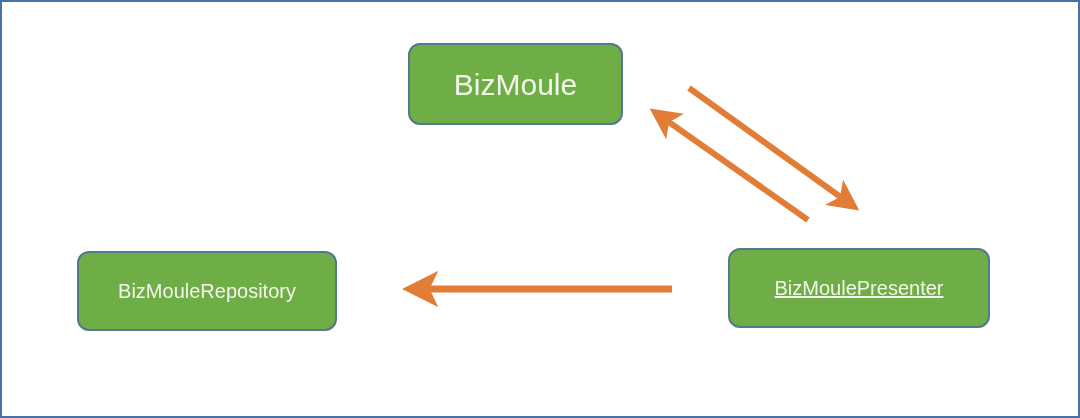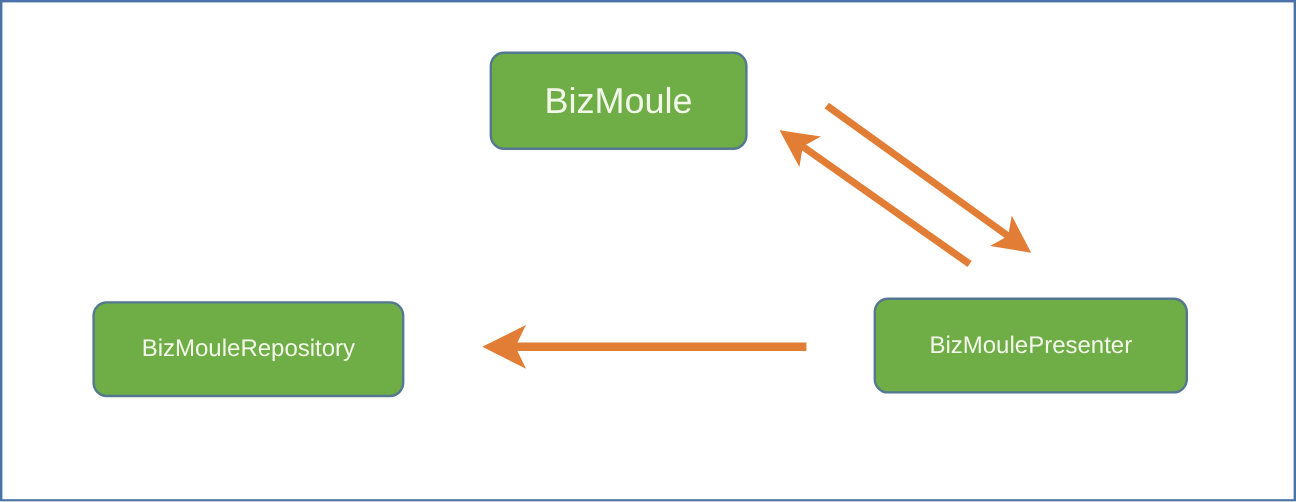--- a/index.html
+++ b/index.html
@@ -46,20 +46,21 @@
     width: 260px;
     height: 80px;
     font-size: 20px;
   }
   #node-presenter {
     left: 726px;
     top: 246px;
     width: 262px;
     height: 80px;
     font-size: 20px;
+    text-decoration: underline;
   }
   #arrow-layer {
     position: absolute;
     left: 0;
     top: 0;
     width: 1080px;
     height: 418px;
     pointer-events: none;
   }
 </style>

